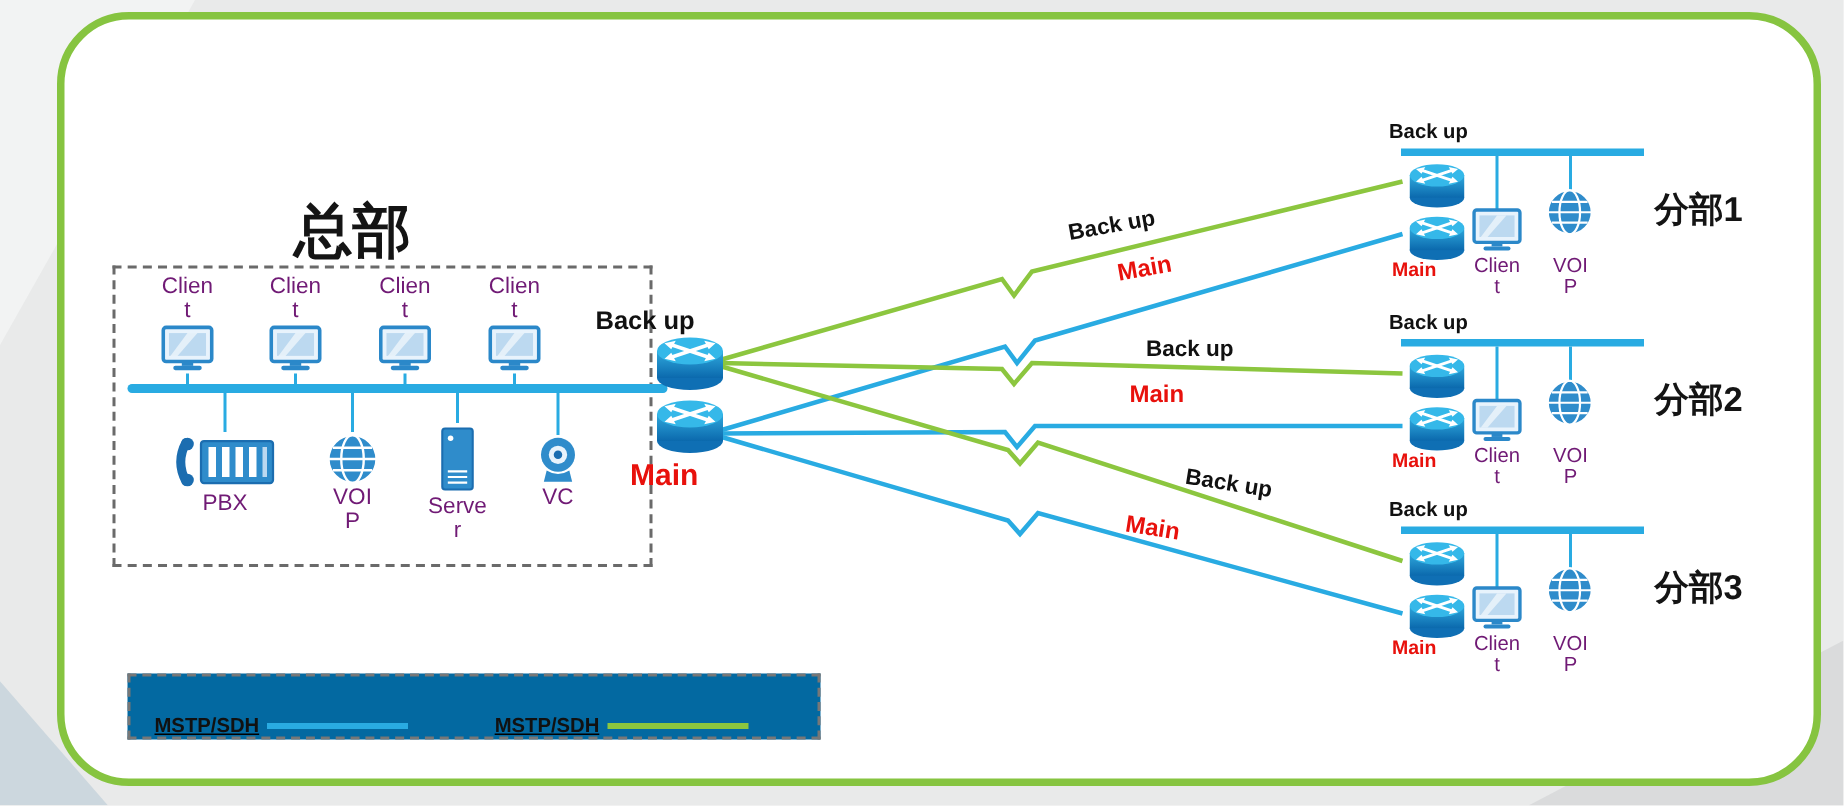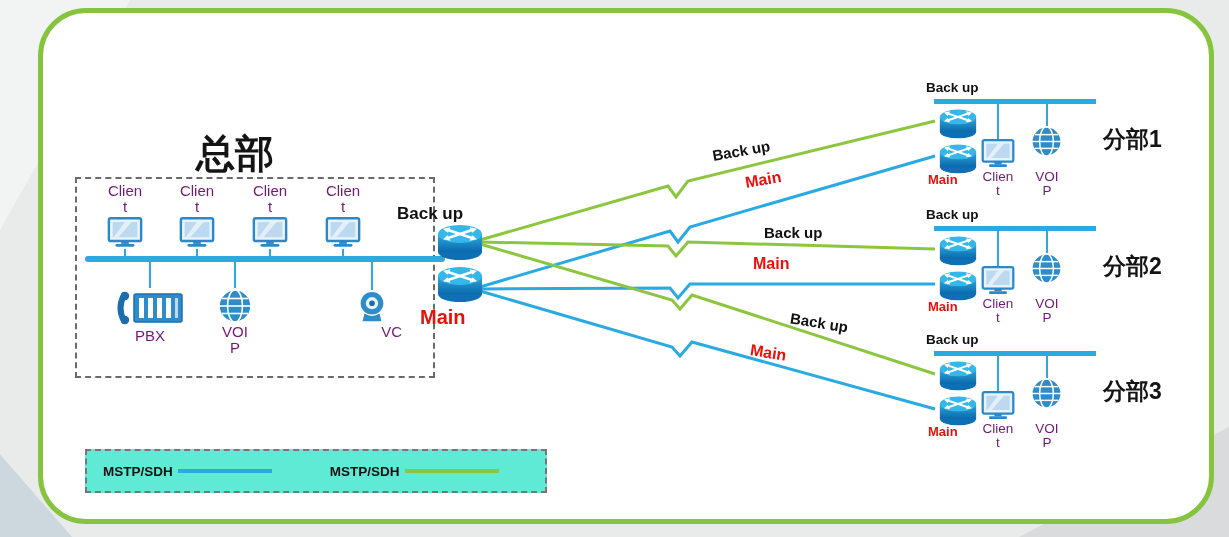--- a/index.html
+++ b/index.html
@@ -41,21 +41,21 @@
   .pre { white-space:pre-line; }
   .dev-label { color:#701a75; font-size:15px; line-height:1.05; }
   .client .mon { width:38px; height:33px; display:block; margin:1px auto 0; }
   .client .vconn { display:block; width:2px; height:8px; background:#29abe2; margin:0 auto; }
 
   .dev { position:absolute; top:262px; text-align:center; }
   .dev .vconn2 { display:block; width:2px; background:#29abe2; margin:0 auto; }
   .dev-pbx { left:112px; width:76px; } .dev-pbx .vconn2 { height:26px; }
   .dev-voip { left:205px; width:60px; } .dev-voip .vconn2 { height:26px; }
   .dev-server { left:275px; width:60px; } .dev-server .vconn2 { height:20px; }
-  .dev-vc { left:342px; width:60px;text-align:right; } .dev-vc .vconn2 { height:28px; }
+  .dev-vc { left:342px; width:60px; } .dev-vc .vconn2 { height:28px; }
   .dev svg { display:block; margin:0 auto; }
 
   .hq-backup-label { position:absolute; left:397px; top:204px; font-size:17px; font-weight:bold; color:#111; }
   .hq-router1 { position:absolute; left:436px; top:222px; width:48px; height:40px; }
   .hq-router2 { position:absolute; left:436px; top:264px; width:48px; height:40px; }
   .hq-main-label { position:absolute; left:420px; top:306px; font-size:20px; font-weight:bold; color:#e8110c; }
 
   
   .branch { position:absolute; left:920px; width:285px; height:130px; }
   .br1 { top:80px; } .br2 { top:207px; } .br3 { top:332px; }
@@ -67,21 +67,21 @@
   .b-router1 { position:absolute; left:18px; top:27px; width:40px; height:33px; }
   .b-router2 { position:absolute; left:18px; top:62px; width:40px; height:33px; }
   .b-main-label { position:absolute; left:8px; top:92px; font-size:13px; font-weight:bold; color:#e8110c; }
   .b-client { position:absolute; left:60px; top:58px; width:36px; height:31px; }
   .b-client-label { position:absolute; left:58px; top:90px; width:40px; text-align:center; font-size:13.5px; }
   .b-globe { position:absolute; left:110px; top:45px; width:33px; height:33px; }
   .b-voip-label { position:absolute; left:108px; top:90px; width:38px; text-align:center; font-size:13.5px; }
   .b-name { position:absolute; left:183px; top:44px; font-size:23px; font-weight:bold; color:#141414; white-space:nowrap;text-align:right; }
 
   
-  .legend { position:absolute; left:85px; top:449px; width:462px; height:44px; border:2px dashed #777; background:#5eead4; display:flex; align-items:center; padding:0 16px; }
+  .legend { position:absolute; left:85px; top:449px; width:462px; height:44px; border:2px dashed #777; background:#0369a1; display:flex; align-items:flex-end; padding:0 16px;text-decoration:underline; }
   .legend-item { display:flex; align-items:center; }
   .legend-item + .legend-item { margin-left:58px; }
   .legend-label { font-size:13.5px; font-weight:bold; color:#111; }
   .legend-line { display:inline-block; width:94px; height:4px; margin-left:5px; }
   .legend-line.blue { background:#29abe2; }
   .legend-line.green { background:#8cc63f; }
 
   .icon { display:block; }
   .defs-hidden { position:absolute; width:0; height:0; overflow:hidden; }
 </style>
@@ -225,20 +225,28 @@
     <div class="dev-label pre">PBX</div>
   </div>
   <div class="dev dev-voip">
     <span class="vconn2"></span>
     <svg class="icon" width="36" height="36">
         <use href="#sym-globe"></use>
       </svg>
     <div class="dev-label pre">VOI
 P</div>
   </div>
+  <div class="dev dev-server">
+    <span class="vconn2"></span>
+    <svg class="icon" width="24" height="48">
+        <use href="#sym-server"></use>
+      </svg>
+    <div class="dev-label pre">Serve
+r</div>
+  </div>
   <div class="dev dev-vc">
     <span class="vconn2"></span>
     <svg class="icon" width="34" height="34">
         <use href="#sym-camera"></use>
       </svg>
     <div class="dev-label pre">VC</div>
   </div>
 
   <div class="hq-backup-label">Back up</div>
   <svg class="icon hq-router1">

